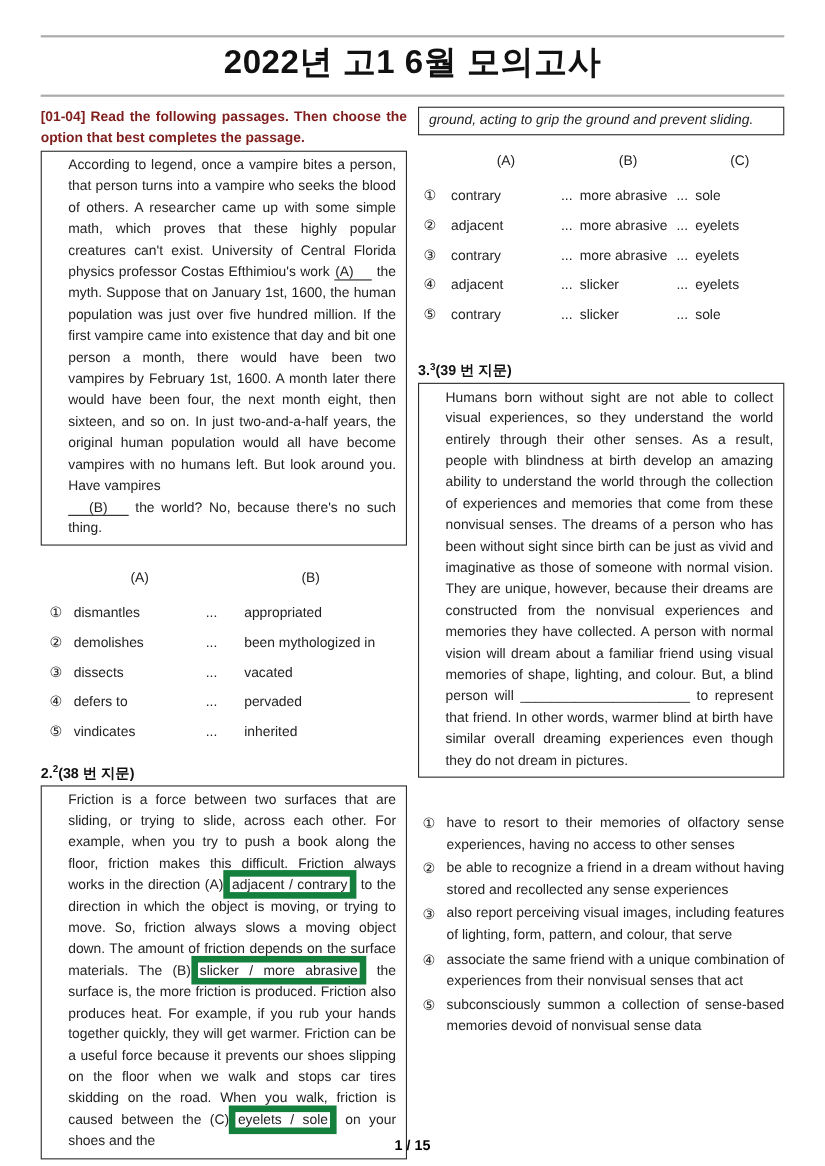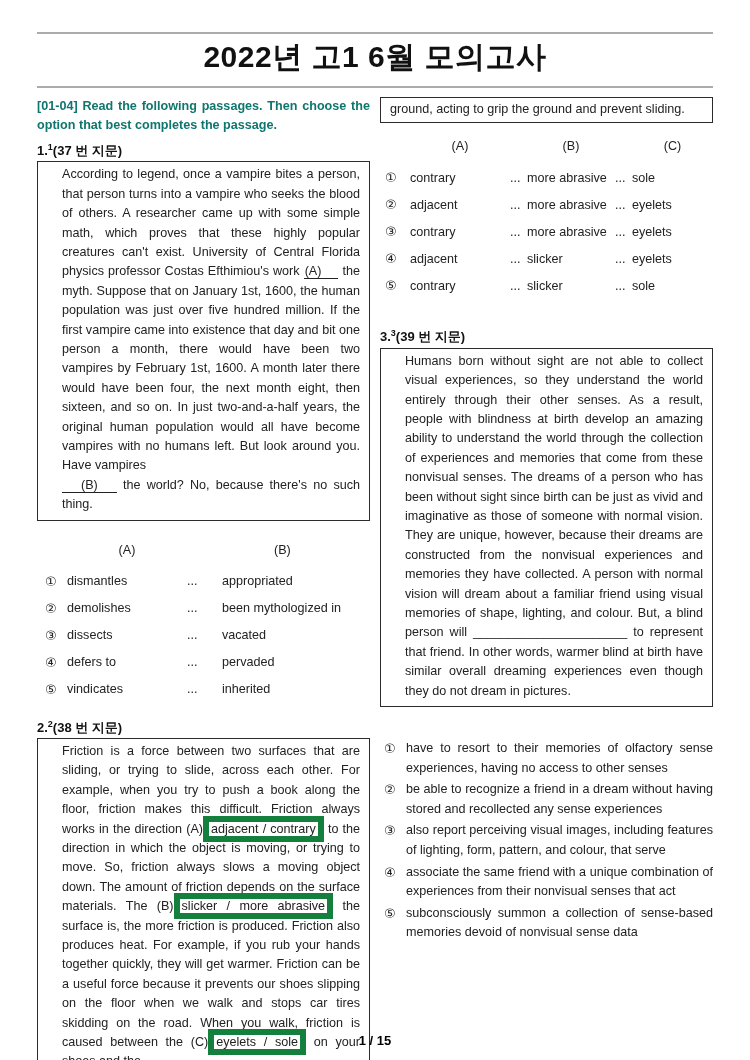--- a/index.html
+++ b/index.html
@@ -21,21 +21,21 @@
   }
   .subtitle {
     font-size: 19px; font-weight: bold; text-align: center;
     line-height: 25px; color: #111;
   }
   .columns { display: flex; gap: 10px; margin-top: 9px; }
   .col { width: 333px; flex: 0 0 333px; }
 
   .instructions {
     font-size: 12.6px; font-weight: bold; line-height: 19px;
-    text-align: justify; color: #0f766e;
+    text-align: justify; color: #7f1d1d;
   }
   .q-header {
     font-size: 13px; font-weight: bold; color: #111;
     margin-top: 4px; line-height: 17px;
   }
   .q-header sup { font-size: 9px; }
   .passage-box {
     border: 1.4px solid #2b2b2b;
     padding: 3px 9px 5px 24px;
     font-size: 12.6px; line-height: 19.4px;
@@ -63,21 +63,21 @@
   .q2-head .h-a { grid-column: 2; text-align: center; }
   .q2-head .h-b { grid-column: 4; text-align: center; }
   .q2-head .h-c { grid-column: 6; text-align: center; }
   .q2-rows { margin-top: 9px; }
   .q2-row { height: 27px; }
   .q2-row .num { font-size: 13px; }
 
   .q2-continuation {
     border: 1.4px solid #2b2b2b;
     padding: 2px 26px 3px 9px;
-    font-size: 12.6px; line-height: 19.4px;
+    font-size: 12.6px; line-height: 19.4px; font-style: italic;
   }
   .q3-block { margin-top: 26px; }
   .q3-options { margin-top: 32px; font-size: 12.6px; }
   .q3-option { display: flex; margin-bottom: 2px; }
   .q3-option .num { flex: 0 0 26px; font-size: 13px; line-height: 19.6px; padding-left: 4px; }
   .q3-option .text { flex: 1; text-align: justify; line-height: 19.6px; }
 
   .footer {
     position: absolute; left: 0; top: 1001px; width: 100%;
     text-align: center; font-size: 13px; font-weight: bold; color: #000000;
@@ -91,21 +91,20 @@
   <div class="rule rule-top"></div>
   <div class="title">2022년 고1 6월 모의고사</div>
   <div class="rule rule-under-title"></div>
 
   <div class="columns">
 
     <div class="col">
 
       <p class="instructions">[01-04] Read the following passages. Then choose the option that best completes the passage.</p>
 
-      <div class="q-header"><span>1.</span><sup>1</sup><span>(37 번 지문)</span></div>
 
       <div class="passage-box">
         <span>According to legend, once a vampire bites a person, that person turns into a vampire who seeks the blood of others. A researcher came up with some simple math, which proves that these highly popular creatures can't exist. University of Central Florida physics professor Costas Efthimiou's work</span>
         <span class="blank blank-a">(A)</span>
         <span>the myth. Suppose that on January 1st, 1600, the human population was just over five hundred million. If the first vampire came into existence that day and bit one person a month, there would have been two vampires by February 1st, 1600. A month later there would have been four, the next month eight, then sixteen, and so on. In just two-and-a-half years, the original human population would all have become vampires with no humans left. But look around you. Have vampires</span>
         <br>
         <span class="blank blank-b">(B)</span>
         <span>the world? No, because there's no such thing.</span>
       </div>
 

